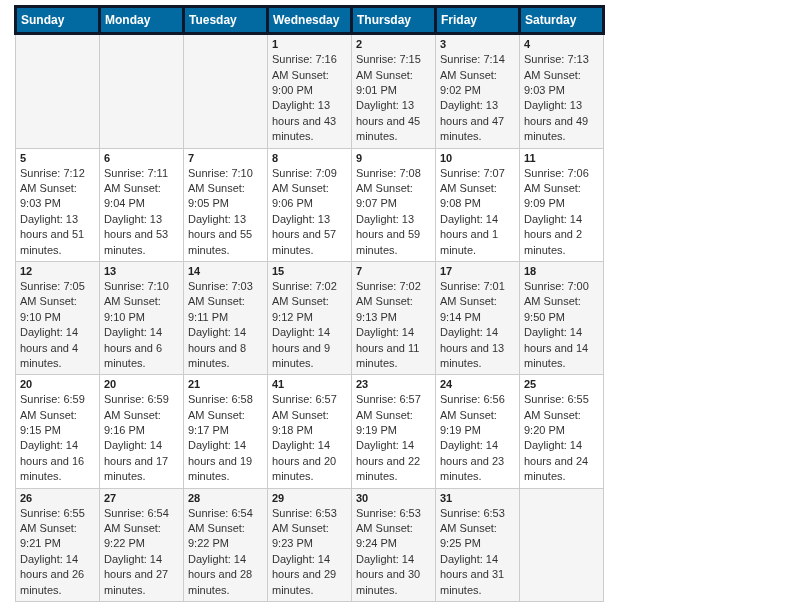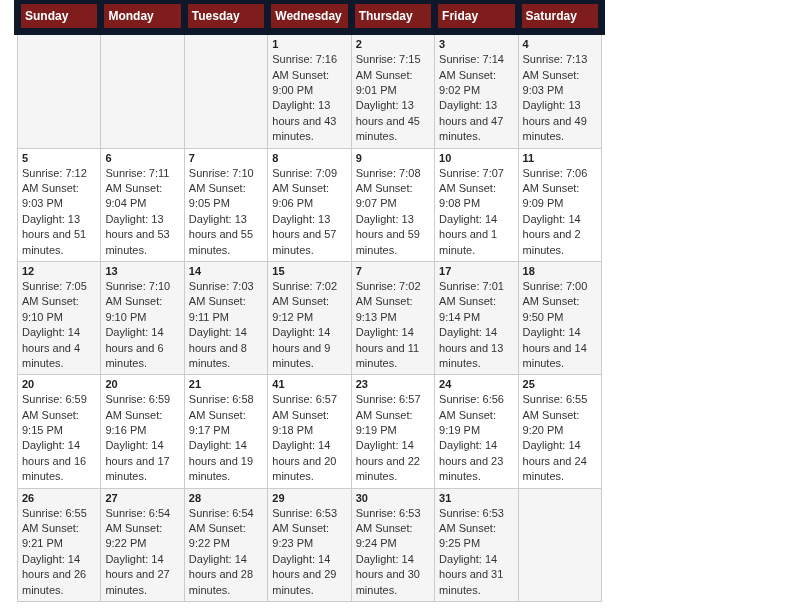--- a/index.html
+++ b/index.html
@@ -60,27 +60,27 @@
       color: #333;
     }
     .calendar {
       flex: 1;
       border: 1px solid #ccc;
       border-collapse: collapse;
       width: 100%;
       table-layout: fixed;
     }
     .calendar thead th {
-      background-color: #7f1d1d;
+      background-color: #0369a1;
       color: #fff;
       font-size: 12px;
       font-weight: bold;
       padding: 5px 4px;
       text-align: left;
-      border: 7px solid #0f172a;
+      border: 3px solid #0f172a;
     }
     .calendar tbody td {
       vertical-align: top;
       border: 1px solid #ccc;
       padding: 3px 4px;
       font-size: 9.5px;
       color: #222;
       height: 88px;
     }
     .calendar tbody tr:nth-child(odd) td {

